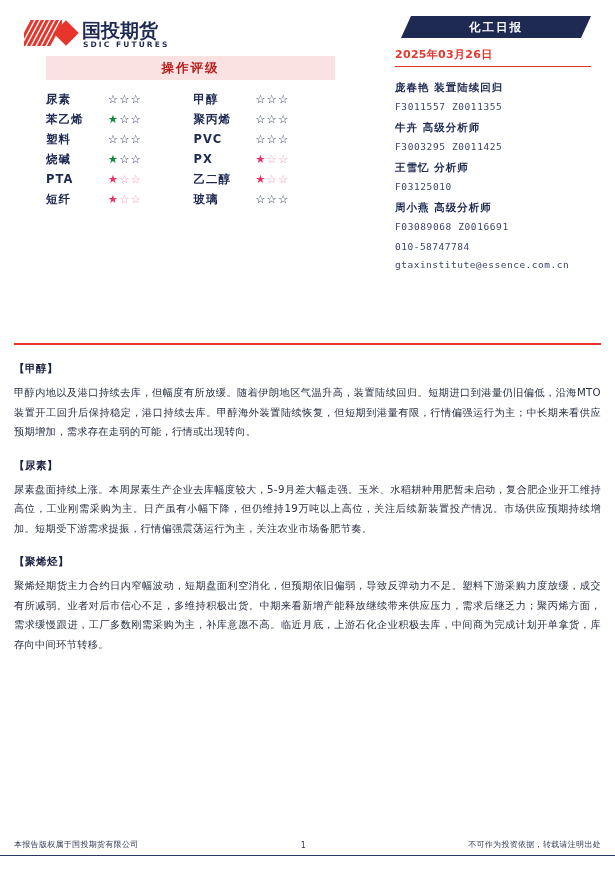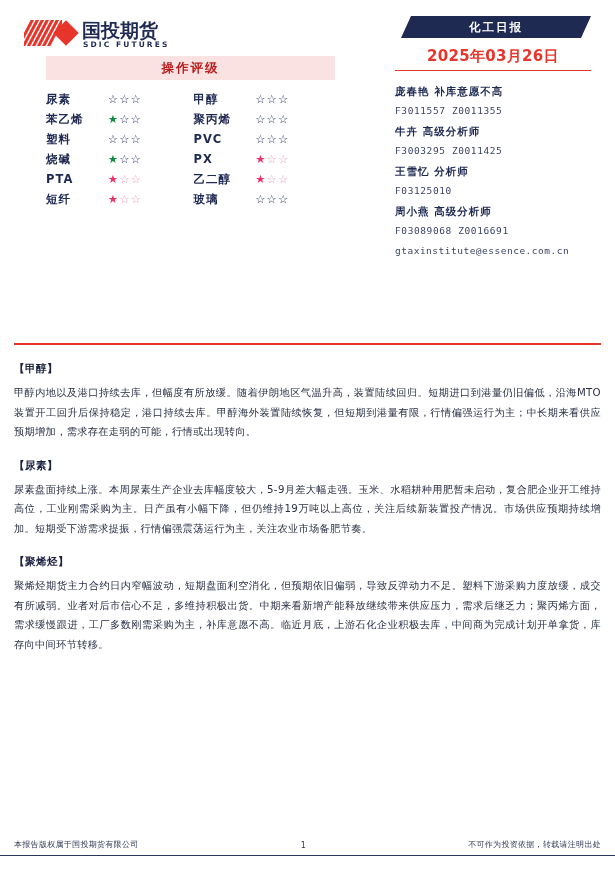--- a/index.html
+++ b/index.html
@@ -133,23 +133,23 @@
     clip-path: polygon(10px 0, 190px 0, 180px 22px, 0 22px);
     color: #ffffff;
     font-size: 11.5px;
     font-weight: bold;
     letter-spacing: 2px;
     line-height: 22px;
     text-align: center;
   }
   .report-date {
     margin-top: 9px;
-    text-align: center;
+    text-align: left;
     color: #e8352c;
-    font-size: 15px;
+    font-size: 11px;
     font-weight: bold;
     letter-spacing: 0.3px;
     width: 196px;
   }
   .date-rule {
     margin-top: 4px;
     width: 196px;
     height: 1px;
     background: #e8352c;
   }
@@ -311,31 +311,32 @@
           </tbody>
       </table>
     </div>
 
     <div class="right-col">
       <div class="report-banner">化工日报</div>
       <div class="report-date">2025年03月26日</div>
       <div class="date-rule"></div>
 
       <div class="analysts" id="analyst-list">
-          <div class="analyst-name">庞春艳  补库意愿不高</div>
+          <div class="analyst-name">庞春艳  装置陆续回归</div>
           <div class="analyst-code">F3011557  Z0011355</div>
           <div class="analyst-name">牛卉  高级分析师</div>
           <div class="analyst-code">F3003295  Z0011425</div>
           <div class="analyst-name">王雪忆  分析师</div>
           <div class="analyst-code">F03125010</div>
           <div class="analyst-name">周小燕  高级分析师</div>
           <div class="analyst-code">F03089068  Z0016691</div>
         </div>
 
       <div class="contact-block">
+        <div class="contact-line">010-58747784</div>
         <div class="contact-line">gtaxinstitute@essence.com.cn</div>
       </div>
     </div>
   </div>
 
   <div class="header-rule"></div>
 
   <div class="body-area" id="body-area">
       <div class="section">
         <div class="section-title">【甲醇】</div>

